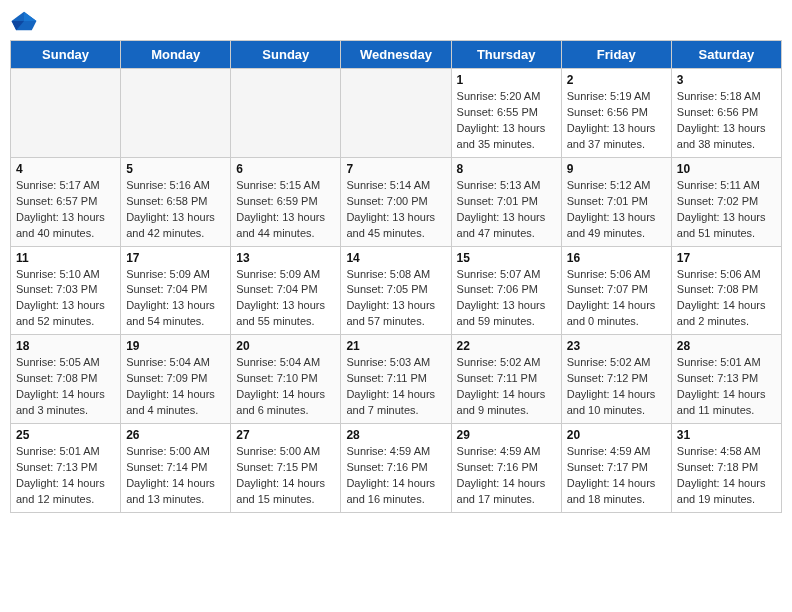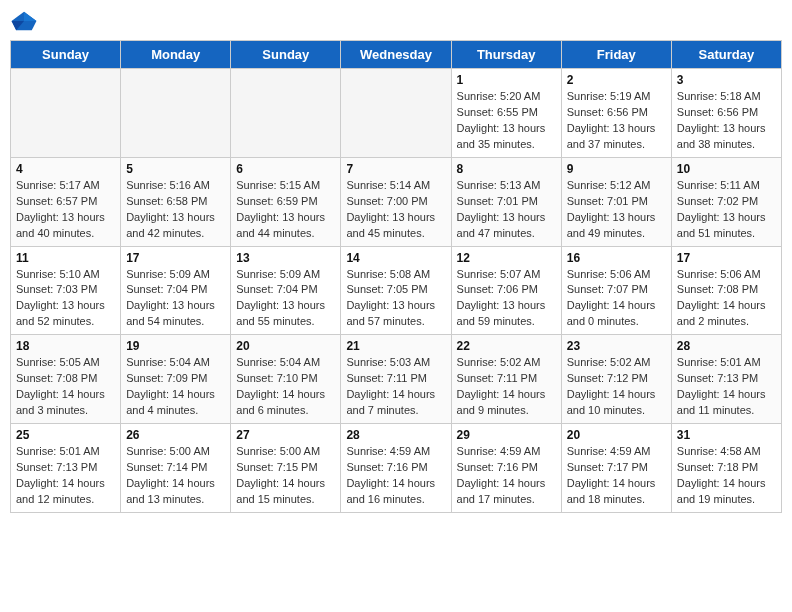--- a/index.html
+++ b/index.html
@@ -182,21 +182,21 @@
         </td>
         <td>
           <div class="day-num">13</div>
           <div class="cell-info">Sunrise: 5:09 AM<br>Sunset: 7:04 PM<br>Daylight: 13 hours and 55 minutes.</div>
         </td>
         <td>
           <div class="day-num">14</div>
           <div class="cell-info">Sunrise: 5:08 AM<br>Sunset: 7:05 PM<br>Daylight: 13 hours and 57 minutes.</div>
         </td>
         <td>
-          <div class="day-num">12</div>
+          <div class="day-num">15</div>
           <div class="cell-info">Sunrise: 5:07 AM<br>Sunset: 7:06 PM<br>Daylight: 13 hours and 59 minutes.</div>
         </td>
         <td>
           <div class="day-num">16</div>
           <div class="cell-info">Sunrise: 5:06 AM<br>Sunset: 7:07 PM<br>Daylight: 14 hours and 0 minutes.</div>
         </td>
         <td>
           <div class="day-num">17</div>
           <div class="cell-info">Sunrise: 5:06 AM<br>Sunset: 7:08 PM<br>Daylight: 14 hours and 2 minutes.</div>
         </td>

